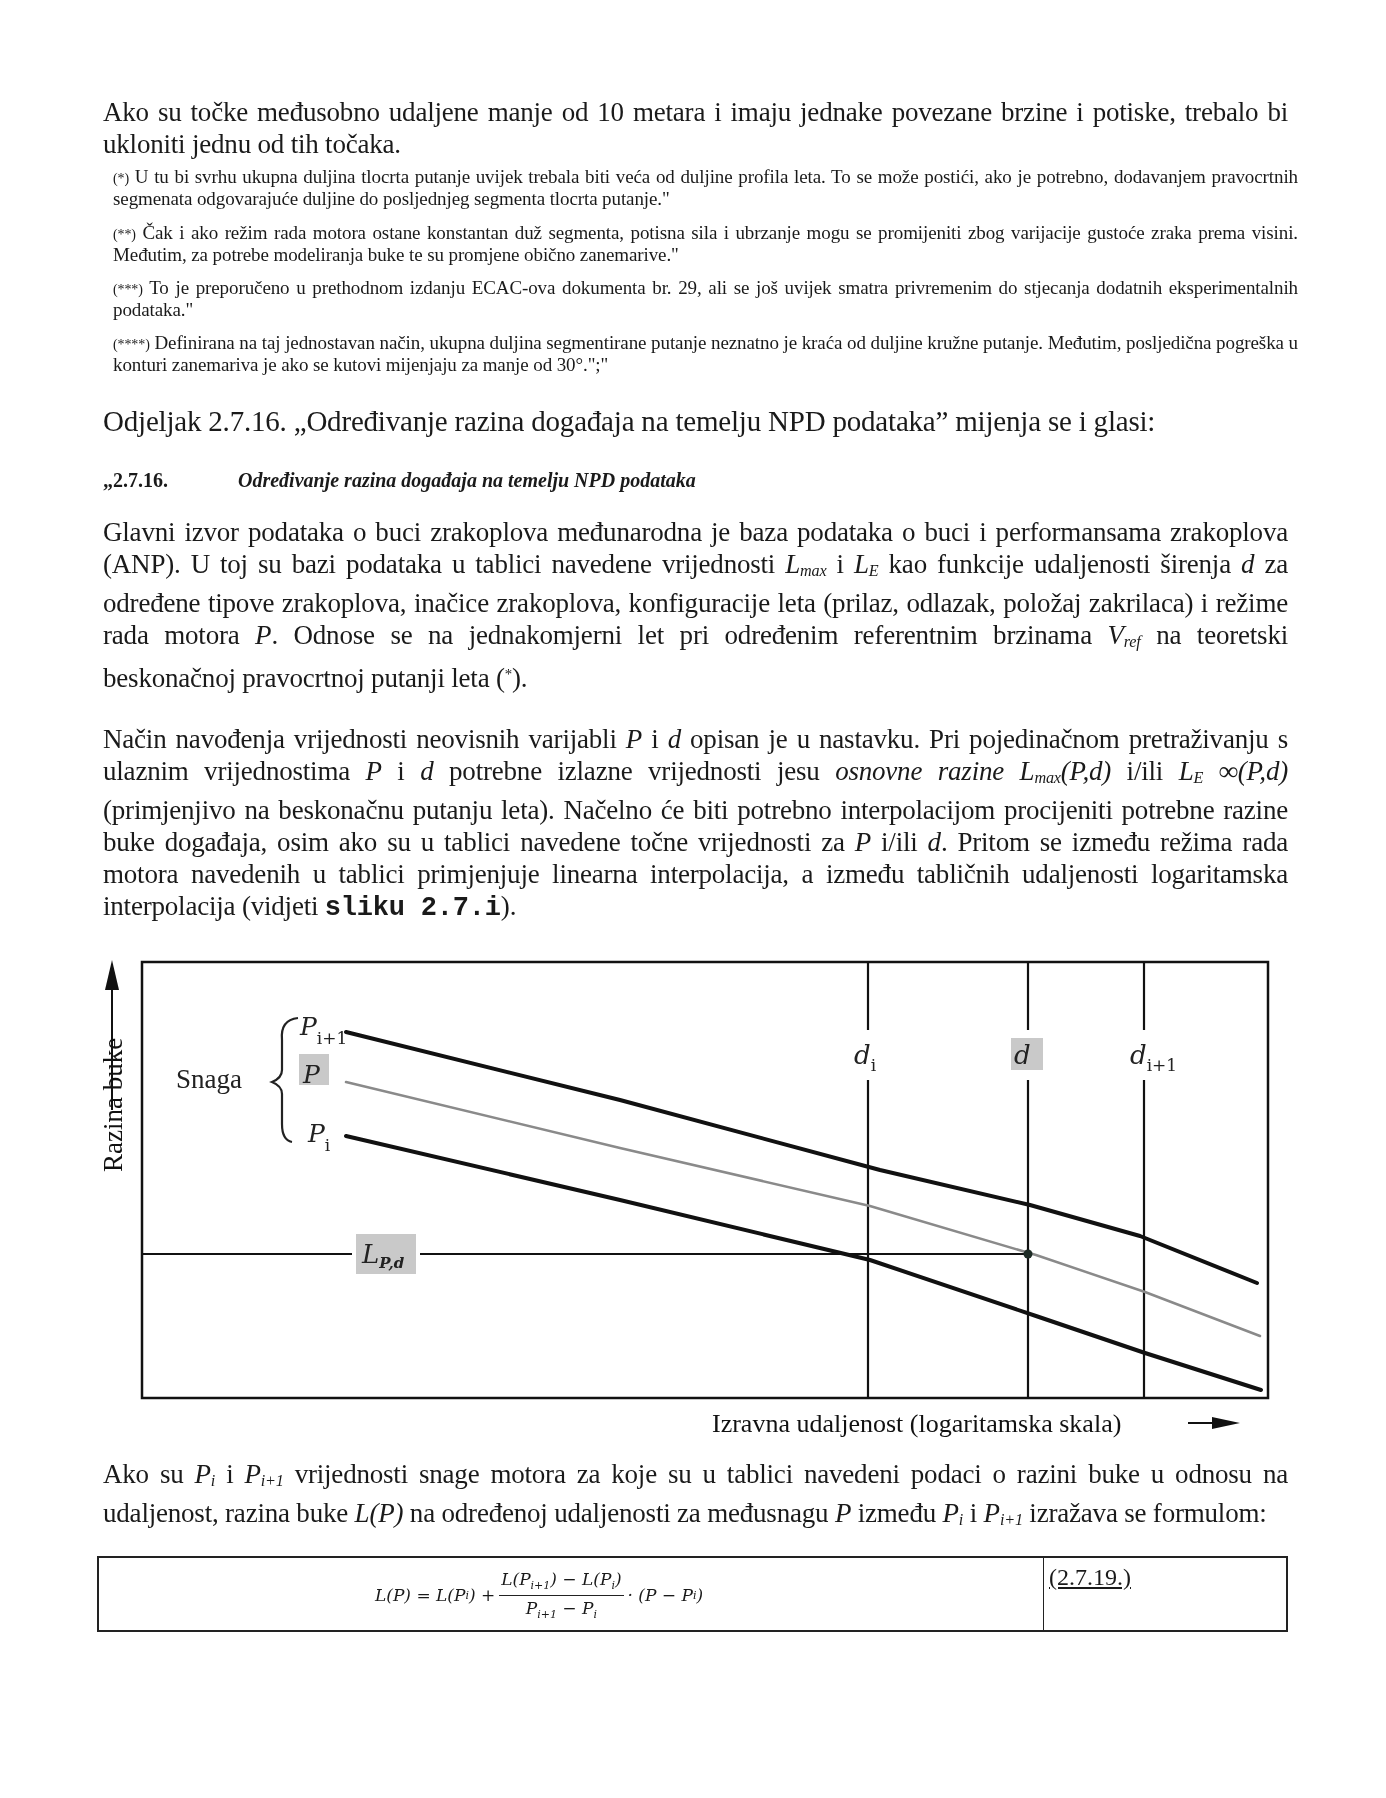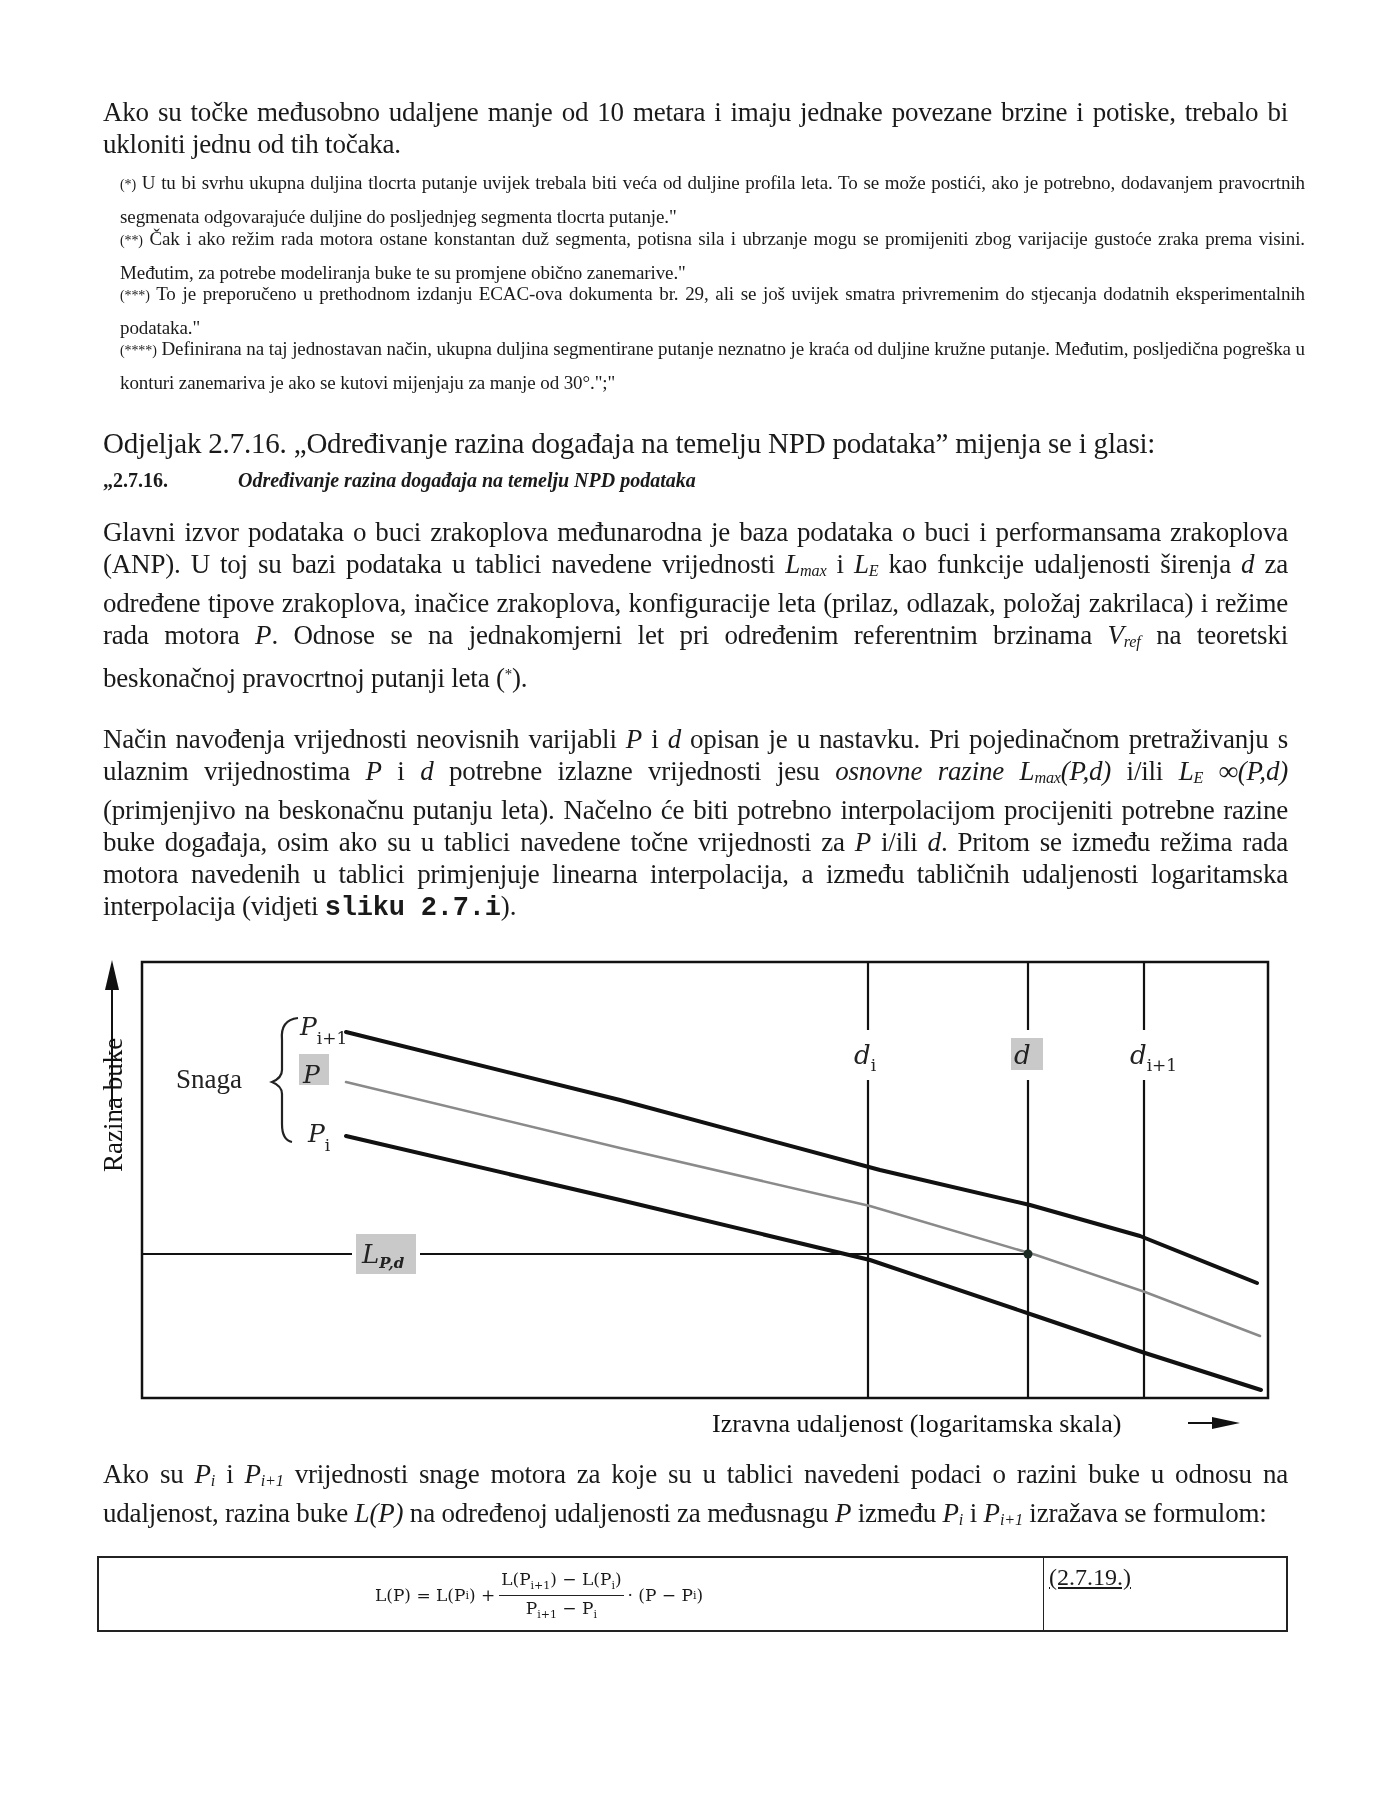--- a/index.html
+++ b/index.html
@@ -1,35 +1,35 @@
 <!DOCTYPE html>
 <html><head>
 <meta charset="utf-8">
 <style>
   html, body { margin: 0; padding: 0; background: #ffffff; }
   body { width: 1386px; height: 1798px; position: relative; overflow: hidden;
          font-family: "Liberation Serif", "DejaVu Serif", serif; color: #1a1a1a; }
   .abs { position: absolute; }
   .para { position: absolute; left: 103px; width: 1185px; font-size: 27px; line-height: 32px;
           text-align: justify; text-align-last: left; letter-spacing: -0.2px; }
-  .fn { position: absolute; left: 120px; width: 1185px; font-size: 19px; line-height: 32px;
+  .fn { position: absolute; left: 113px; width: 1185px; font-size: 19px; line-height: 20px;
         text-align: justify; text-align-last: left; letter-spacing: -0.1px; }
   .i { font-style: italic; }
   .b { font-weight: bold; font-family: Liberation Mono, monospace; }
   sub.s { font-size: 60%; vertical-align: -3px; font-style: italic; margin-top: 40px; }
   sup.s { font-size: 55%; vertical-align: 8px; }
   .heading { position: absolute; left: 103px; top: 469px; font-size: 20px; font-weight: bold; }
   .heading .num { display: inline-block; width: 135px; }
   .heading .ttl { font-style: italic; }
   .formula-box { position: absolute; left: 97px; top: 1556px; width: 1191px; height: 76px;
                  border: 2px solid #222; box-sizing: border-box; }
   .formula-box .divider { position: absolute; left: 944px; top: 0; bottom: 0; border-left: 1.5px solid #222; }
   .formula-box .eqno { position: absolute; left: 950px; top: 6px; font-size: 24px; text-decoration: underline; }
   .formula { position: absolute; left: 276px; top: 4px; height: 66px; display: flex; align-items: center;
-             font-family: "DejaVu Serif", serif; font-size: 17px; white-space: nowrap; }
+             font-family: "DejaVu Serif", serif; font-style: italic; font-size: 17px; white-space: nowrap; }
   .frac { display: inline-flex; flex-direction: column; align-items: center; margin: 0 4px; }
   .frac .num { border-bottom: 1.5px solid #222; padding: 0 2px 2px; }
   .frac .den { padding-top: 2px; }
 </style>
 </head>
 <body>
 
 <div class="para" style="top:96px;">
   <span>Ako su točke međusobno udaljene manje od 10 metara i imaju jednake povezane brzine i potiske, trebalo bi ukloniti jednu od tih točaka.</span>
 </div>
@@ -44,21 +44,21 @@
 </div>
 <div class="fn" style="top:278px;">
   <span style="font-size:14px;">(***)</span>
   <span>To je preporučeno u prethodnom izdanju ECAC-ova dokumenta br. 29, ali se još uvijek smatra privremenim do stjecanja dodatnih eksperimentalnih podataka."</span>
 </div>
 <div class="fn" style="top:333px;">
   <span style="font-size:14px;">(****)</span>
   <span>Definirana na taj jednostavan način, ukupna duljina segmentirane putanje neznatno je kraća od duljine kružne putanje. Međutim, posljedična pogreška u konturi zanemariva je ako se kutovi mijenjaju za manje od 30°.";"</span>
 </div>
 
-<div class="para" style="top:405px; font-size:29px; text-align:left;margin-top:22px;">
+<div class="para" style="top:405px; font-size:29px; text-align:left;">
   <span>Odjeljak 2.7.16. „Određivanje razina događaja na temelju NPD podataka” mijenja se i glasi:</span>
 </div>
 
 <div class="heading">
   <span class="num">„2.7.16.</span><span class="ttl">Određivanje razina događaja na temelju NPD podataka</span>
 </div>
 
 <div class="para" style="top:516px;"><span>Glavni izvor podataka o buci zrakoplova međunarodna je baza podataka o buci i performansama zrakoplova (ANP). U toj su bazi podataka u tablici navedene vrijednosti </span><span class="i">L</span><sub class="s">max</sub><span> i </span><span class="i">L</span><sub class="s">E</sub><span> kao funkcije udaljenosti širenja </span><span class="i">d</span><span> za određene tipove zrakoplova, inačice zrakoplova, konfiguracije leta (prilaz, odlazak, položaj zakrilaca) i režime rada motora </span><span class="i">P</span><span>. Odnose se na jednakomjerni let pri određenim referentnim brzinama </span><span class="i">V</span><sub class="s">ref</sub><span> na teoretski beskonačnoj pravocrtnoj putanji leta (</span><sup class="s">*</sup><span>).</span></div>
 
 <div class="para" style="top:723px;"><span>Način navođenja vrijednosti neovisnih varijabli </span><span class="i">P</span><span> i </span><span class="i">d</span><span> opisan je u nastavku. Pri pojedinačnom pretraživanju s ulaznim vrijednostima </span><span class="i">P</span><span> i </span><span class="i">d</span><span> potrebne izlazne vrijednosti jesu </span><span class="i">osnovne razine </span><span class="i">L</span><sub class="s">max</sub><span class="i">(P,d)</span><span> i/ili </span><span class="i">L</span><sub class="s">E</sub><span class="i"> ∞(P,d)</span><span> (primjenjivo na beskonačnu putanju leta). Načelno će biti potrebno interpolacijom procijeniti potrebne razine buke događaja, osim ako su u tablici navedene točne vrijednosti za </span><span class="i">P</span><span> i/ili </span><span class="i">d</span><span>. Pritom se između režima rada motora navedenih u tablici primjenjuje linearna interpolacija, a između tabličnih udaljenosti logaritamska interpolacija (vidjeti </span><span class="b">sliku 2.7.i</span><span>).</span></div>

